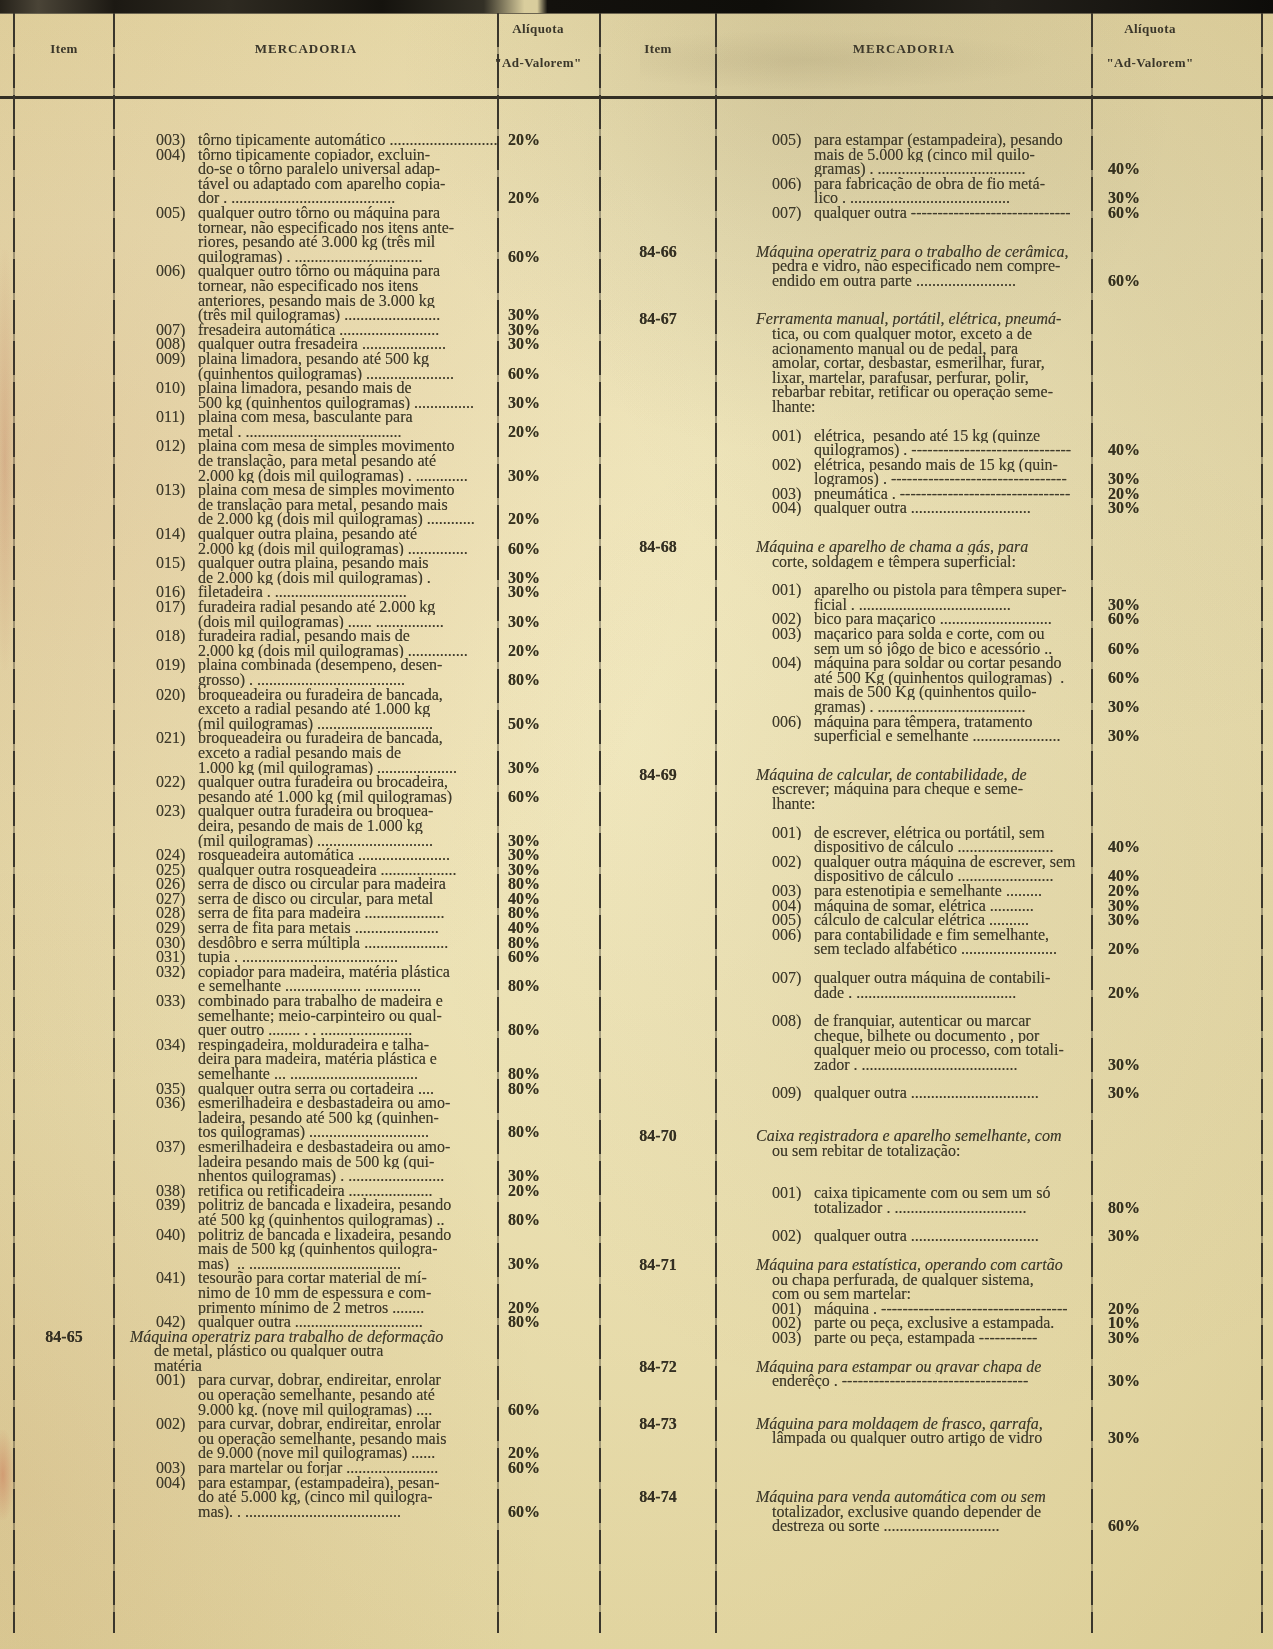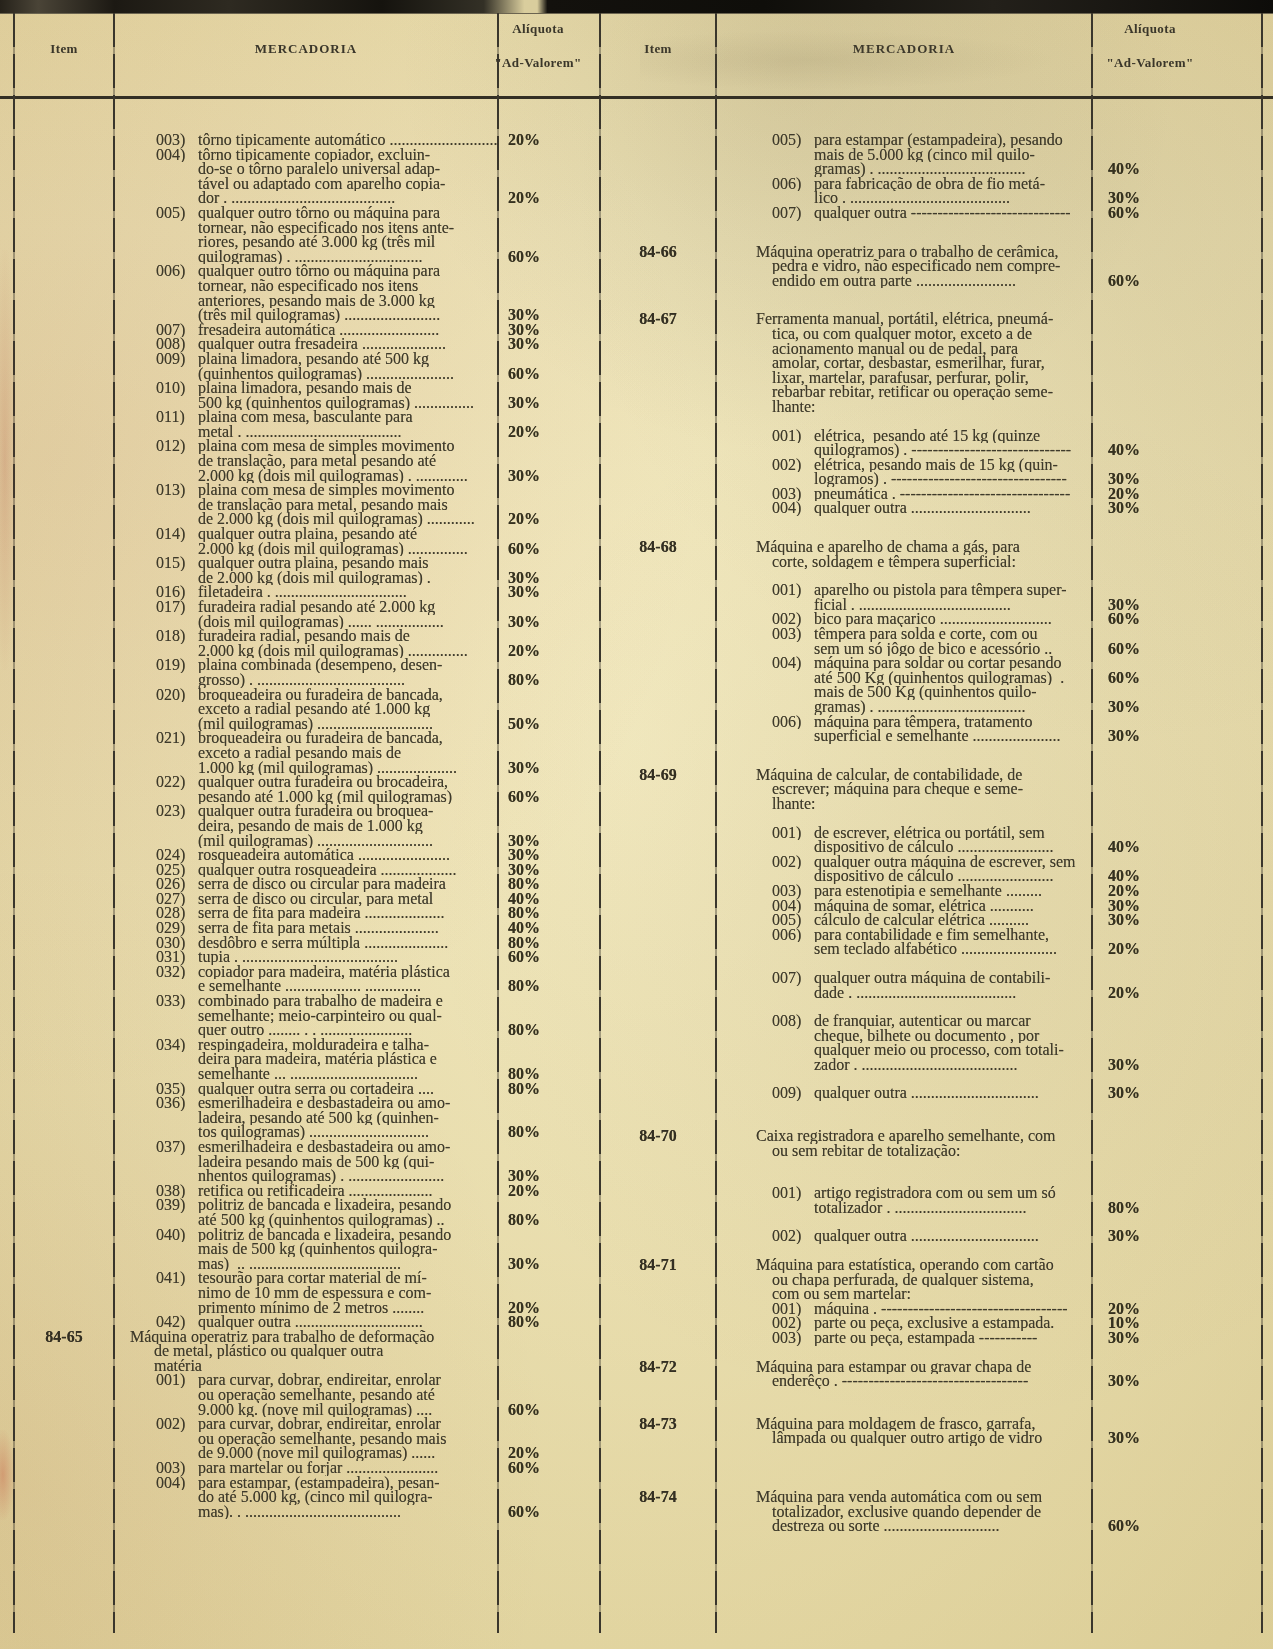--- a/index.html
+++ b/index.html
@@ -29,21 +29,21 @@
   .hcell{position:absolute;font-weight:bold;color:#3a362a;letter-spacing:.4px;font-size:13px;text-align:center;}
   .vrule{position:absolute;top:13px;bottom:16px;width:2px;
     background:repeating-linear-gradient(180deg,#3a362c 0 34px,rgba(58,54,44,.40) 34px 41px);}
   .half{position:absolute;top:96px;padding-top:37px;--lh:14.6px;font-size:16px;}
   #half-left{left:14px;width:584px;--gw:100px;--dw:384px;--numoff:42px;--numw:42px;--mainoff:16px;--contoff:40px;--ratepad:10px;}
   #half-right{left:600px;width:796px;--gw:116px;--dw:376px;--numoff:56px;--numw:42px;--mainoff:40px;--contoff:56px;--ratepad:16px;}
   .row{display:flex;height:var(--lh);line-height:var(--lh);white-space:pre;}
   .g{width:var(--gw);text-align:center;font-weight:bold;color:#332f22;flex:none;text-shadow:0 0 .5px rgba(50,45,30,.65);}
   .bd{width:var(--dw);flex:none;overflow:hidden;text-shadow:0 0 .45px rgba(62,56,38,.55);}
   .n{display:inline-block;width:var(--numw);margin-left:var(--numoff);}
-  .m{padding-left:var(--mainoff);display:inline-block;}
+  .m{padding-left:var(--mainoff);display:inline-block;font-style:italic;}
   .mc{padding-left:var(--contoff);display:inline-block;}
   .r{flex:1;padding-left:var(--ratepad);font-weight:bold;color:#35311f;text-shadow:0 0 .5px rgba(50,45,30,.65);}
   .sp{width:100%;}
   .smudge{position:absolute;pointer-events:none;}
 </style>
 </head>
 <body>
 
 <div class="page">
   <div class="topband"></div>
@@ -192,21 +192,21 @@
       <div class="row"><span class="g"></span><span class="bd"><span class="n"></span><span>logramos) . ---------------------------------</span></span><span class="r">30%</span></div>
       <div class="row"><span class="g"></span><span class="bd"><span class="n">003)</span><span>pneumática . --------------------------------</span></span><span class="r">20%</span></div>
       <div class="row"><span class="g"></span><span class="bd"><span class="n">004)</span><span>qualquer outra ..............................</span></span><span class="r">30%</span></div>
       <div class="sp" style="height: 24px;"></div>
       <div class="row"><span class="g">84-68</span><span class="bd"><span class="m">Máquina e aparelho de chama a gás, para</span></span><span class="r"></span></div>
       <div class="row"><span class="g"></span><span class="bd"><span class="mc">corte, soldagem e têmpera superficial:</span></span><span class="r"></span></div>
       <div class="sp" style="height: 14px;"></div>
       <div class="row"><span class="g"></span><span class="bd"><span class="n">001)</span><span>aparelho ou pistola para têmpera super-</span></span><span class="r"></span></div>
       <div class="row"><span class="g"></span><span class="bd"><span class="n"></span><span>ficial . ......................................</span></span><span class="r">30%</span></div>
       <div class="row"><span class="g"></span><span class="bd"><span class="n">002)</span><span>bico para maçarico ............................</span></span><span class="r">60%</span></div>
-      <div class="row"><span class="g"></span><span class="bd"><span class="n">003)</span><span>têmpera para solda e corte, com ou</span></span><span class="r"></span></div>
+      <div class="row"><span class="g"></span><span class="bd"><span class="n">003)</span><span>maçarico para solda e corte, com ou</span></span><span class="r"></span></div>
       <div class="row"><span class="g"></span><span class="bd"><span class="n"></span><span>sem um só jôgo de bico e acessório ..</span></span><span class="r">60%</span></div>
       <div class="row"><span class="g"></span><span class="bd"><span class="n">004)</span><span>máquina para soldar ou cortar pesando</span></span><span class="r"></span></div>
       <div class="row"><span class="g"></span><span class="bd"><span class="n"></span><span>até 500 Kg (quinhentos quilogramas)  .</span></span><span class="r">60%</span></div>
       <div class="row"><span class="g"></span><span class="bd"><span class="n"></span><span>mais de 500 Kg (quinhentos quilo-</span></span><span class="r"></span></div>
       <div class="row"><span class="g"></span><span class="bd"><span class="n"></span><span>gramas) . .....................................</span></span><span class="r">30%</span></div>
       <div class="row"><span class="g"></span><span class="bd"><span class="n">006)</span><span>máquina para têmpera, tratamento</span></span><span class="r"></span></div>
       <div class="row"><span class="g"></span><span class="bd"><span class="n"></span><span>superficial e semelhante ......................</span></span><span class="r">30%</span></div>
       <div class="sp" style="height: 24px;"></div>
       <div class="row"><span class="g">84-69</span><span class="bd"><span class="m">Máquina de calcular, de contabilidade, de</span></span><span class="r"></span></div>
       <div class="row"><span class="g"></span><span class="bd"><span class="mc">escrever; máquina para cheque e seme-</span></span><span class="r"></span></div>
@@ -228,21 +228,21 @@
       <div class="row"><span class="g"></span><span class="bd"><span class="n">008)</span><span>de franquiar, autenticar ou marcar</span></span><span class="r"></span></div>
       <div class="row"><span class="g"></span><span class="bd"><span class="n"></span><span>cheque, bilhete ou documento , por</span></span><span class="r"></span></div>
       <div class="row"><span class="g"></span><span class="bd"><span class="n"></span><span>qualquer meio ou processo, com totali-</span></span><span class="r"></span></div>
       <div class="row"><span class="g"></span><span class="bd"><span class="n"></span><span>zador . .......................................</span></span><span class="r">30%</span></div>
       <div class="sp" style="height: 14px;"></div>
       <div class="row"><span class="g"></span><span class="bd"><span class="n">009)</span><span>qualquer outra ................................</span></span><span class="r">30%</span></div>
       <div class="sp" style="height: 28px;"></div>
       <div class="row"><span class="g">84-70</span><span class="bd"><span class="m">Caixa registradora e aparelho semelhante, com</span></span><span class="r"></span></div>
       <div class="row"><span class="g"></span><span class="bd"><span class="mc">ou sem rebitar de totalização:</span></span><span class="r"></span></div>
       <div class="sp" style="height: 28px;"></div>
-      <div class="row"><span class="g"></span><span class="bd"><span class="n">001)</span><span>artigo registradora com ou sem um só</span></span><span class="r"></span></div>
+      <div class="row"><span class="g"></span><span class="bd"><span class="n">001)</span><span>caixa tipicamente com ou sem um só</span></span><span class="r"></span></div>
       <div class="row"><span class="g"></span><span class="bd"><span class="n"></span><span>totalizador . .................................</span></span><span class="r">80%</span></div>
       <div class="sp" style="height: 14px;"></div>
       <div class="row"><span class="g"></span><span class="bd"><span class="n">002)</span><span>qualquer outra ................................</span></span><span class="r">30%</span></div>
       <div class="sp" style="height: 14px;"></div>
       <div class="row"><span class="g">84-71</span><span class="bd"><span class="m">Máquina para estatística, operando com cartão</span></span><span class="r"></span></div>
       <div class="row"><span class="g"></span><span class="bd"><span class="mc">ou chapa perfurada, de qualquer sistema,</span></span><span class="r"></span></div>
       <div class="row"><span class="g"></span><span class="bd"><span class="mc">com ou sem martelar:</span></span><span class="r"></span></div>
       <div class="row"><span class="g"></span><span class="bd"><span class="n">001)</span><span>máquina . -----------------------------------</span></span><span class="r">20%</span></div>
       <div class="row"><span class="g"></span><span class="bd"><span class="n">002)</span><span>parte ou peça, exclusive a estampada.</span></span><span class="r">10%</span></div>
       <div class="row"><span class="g"></span><span class="bd"><span class="n">003)</span><span>parte ou peça, estampada -----------</span></span><span class="r">30%</span></div>

